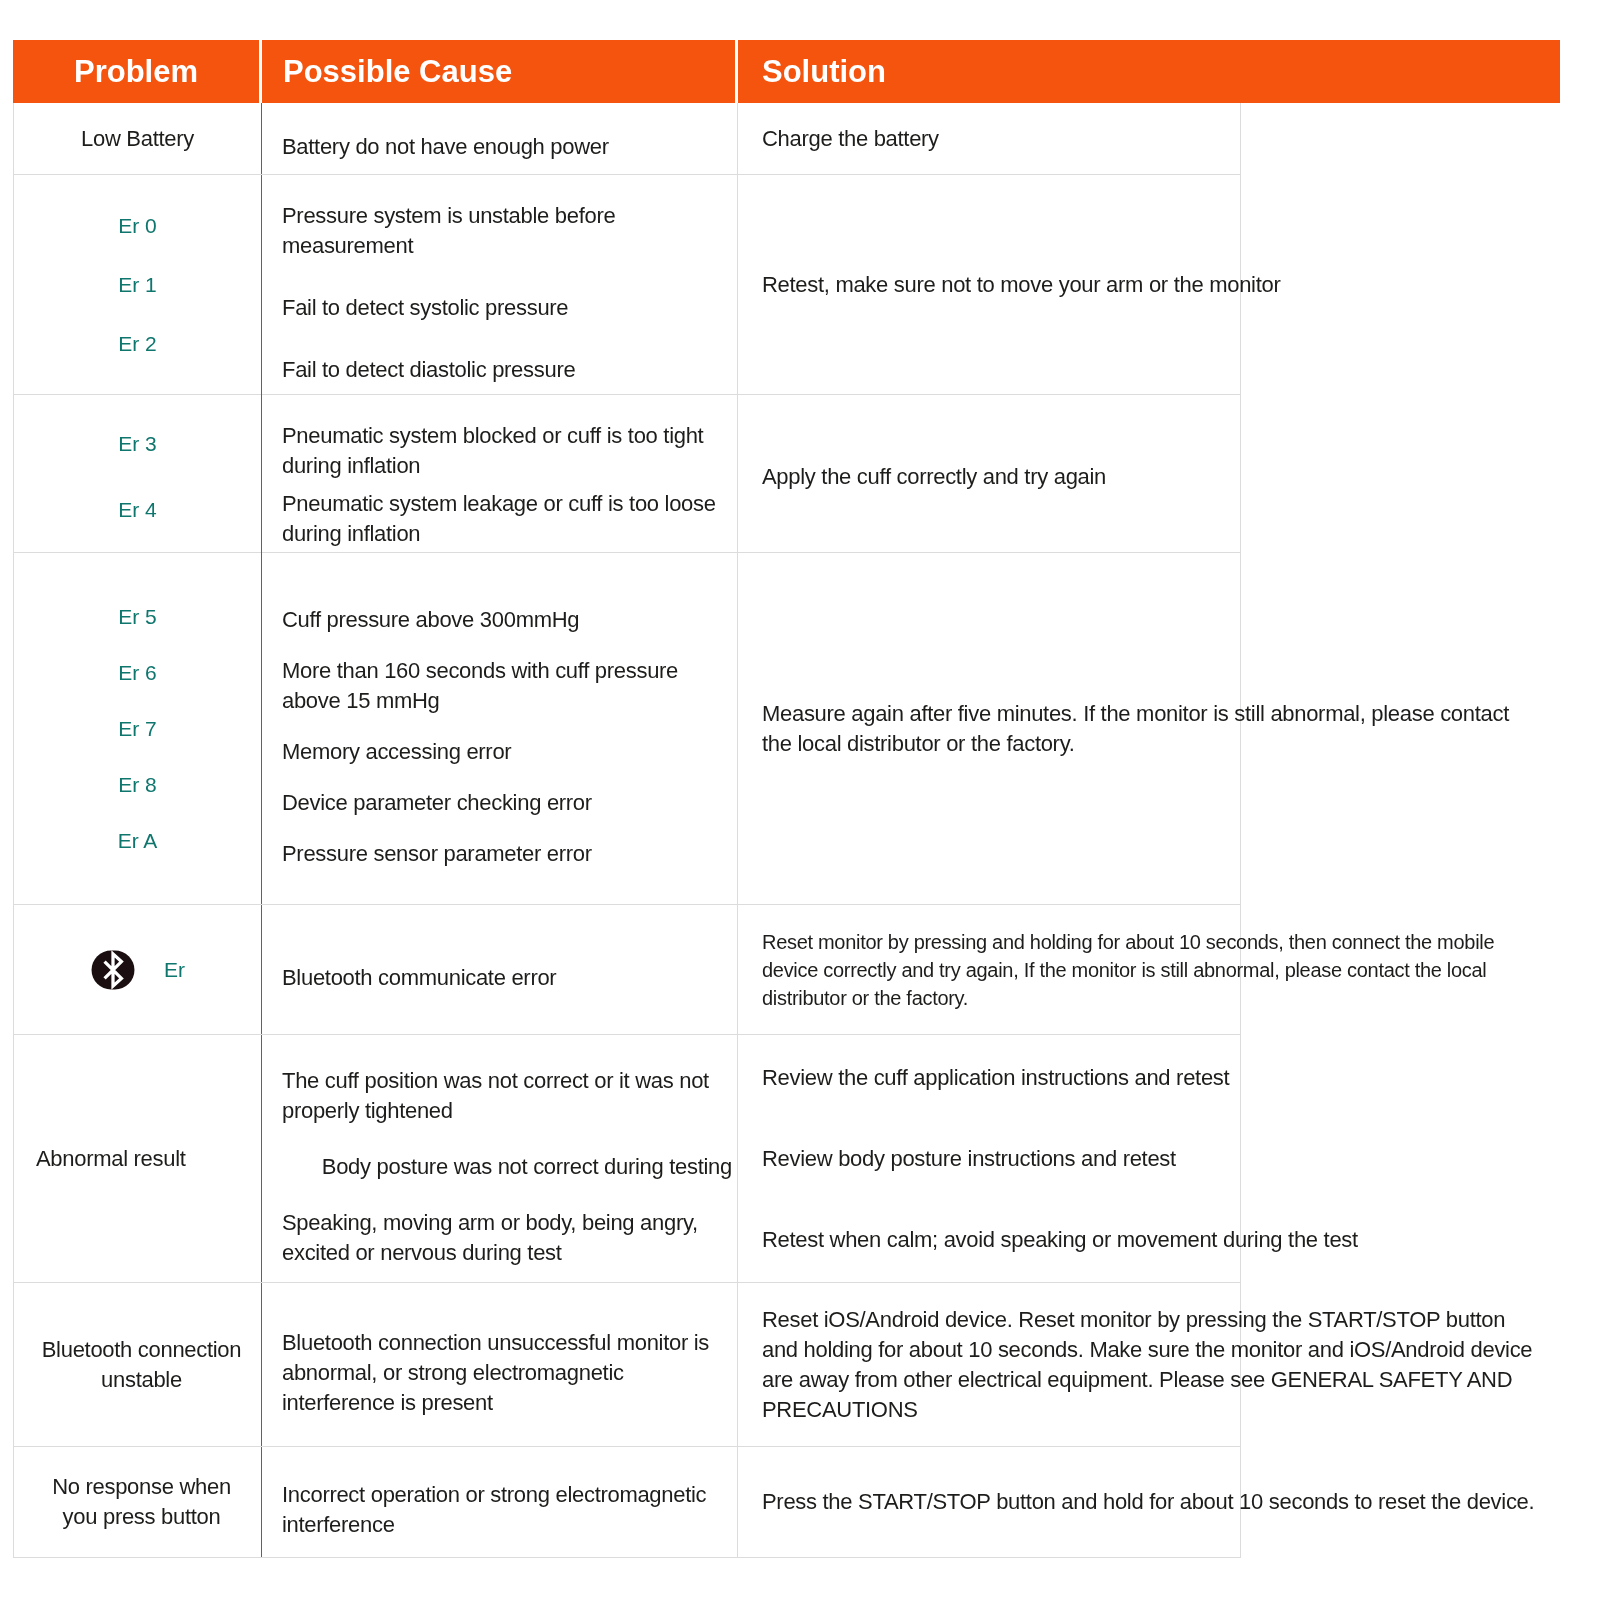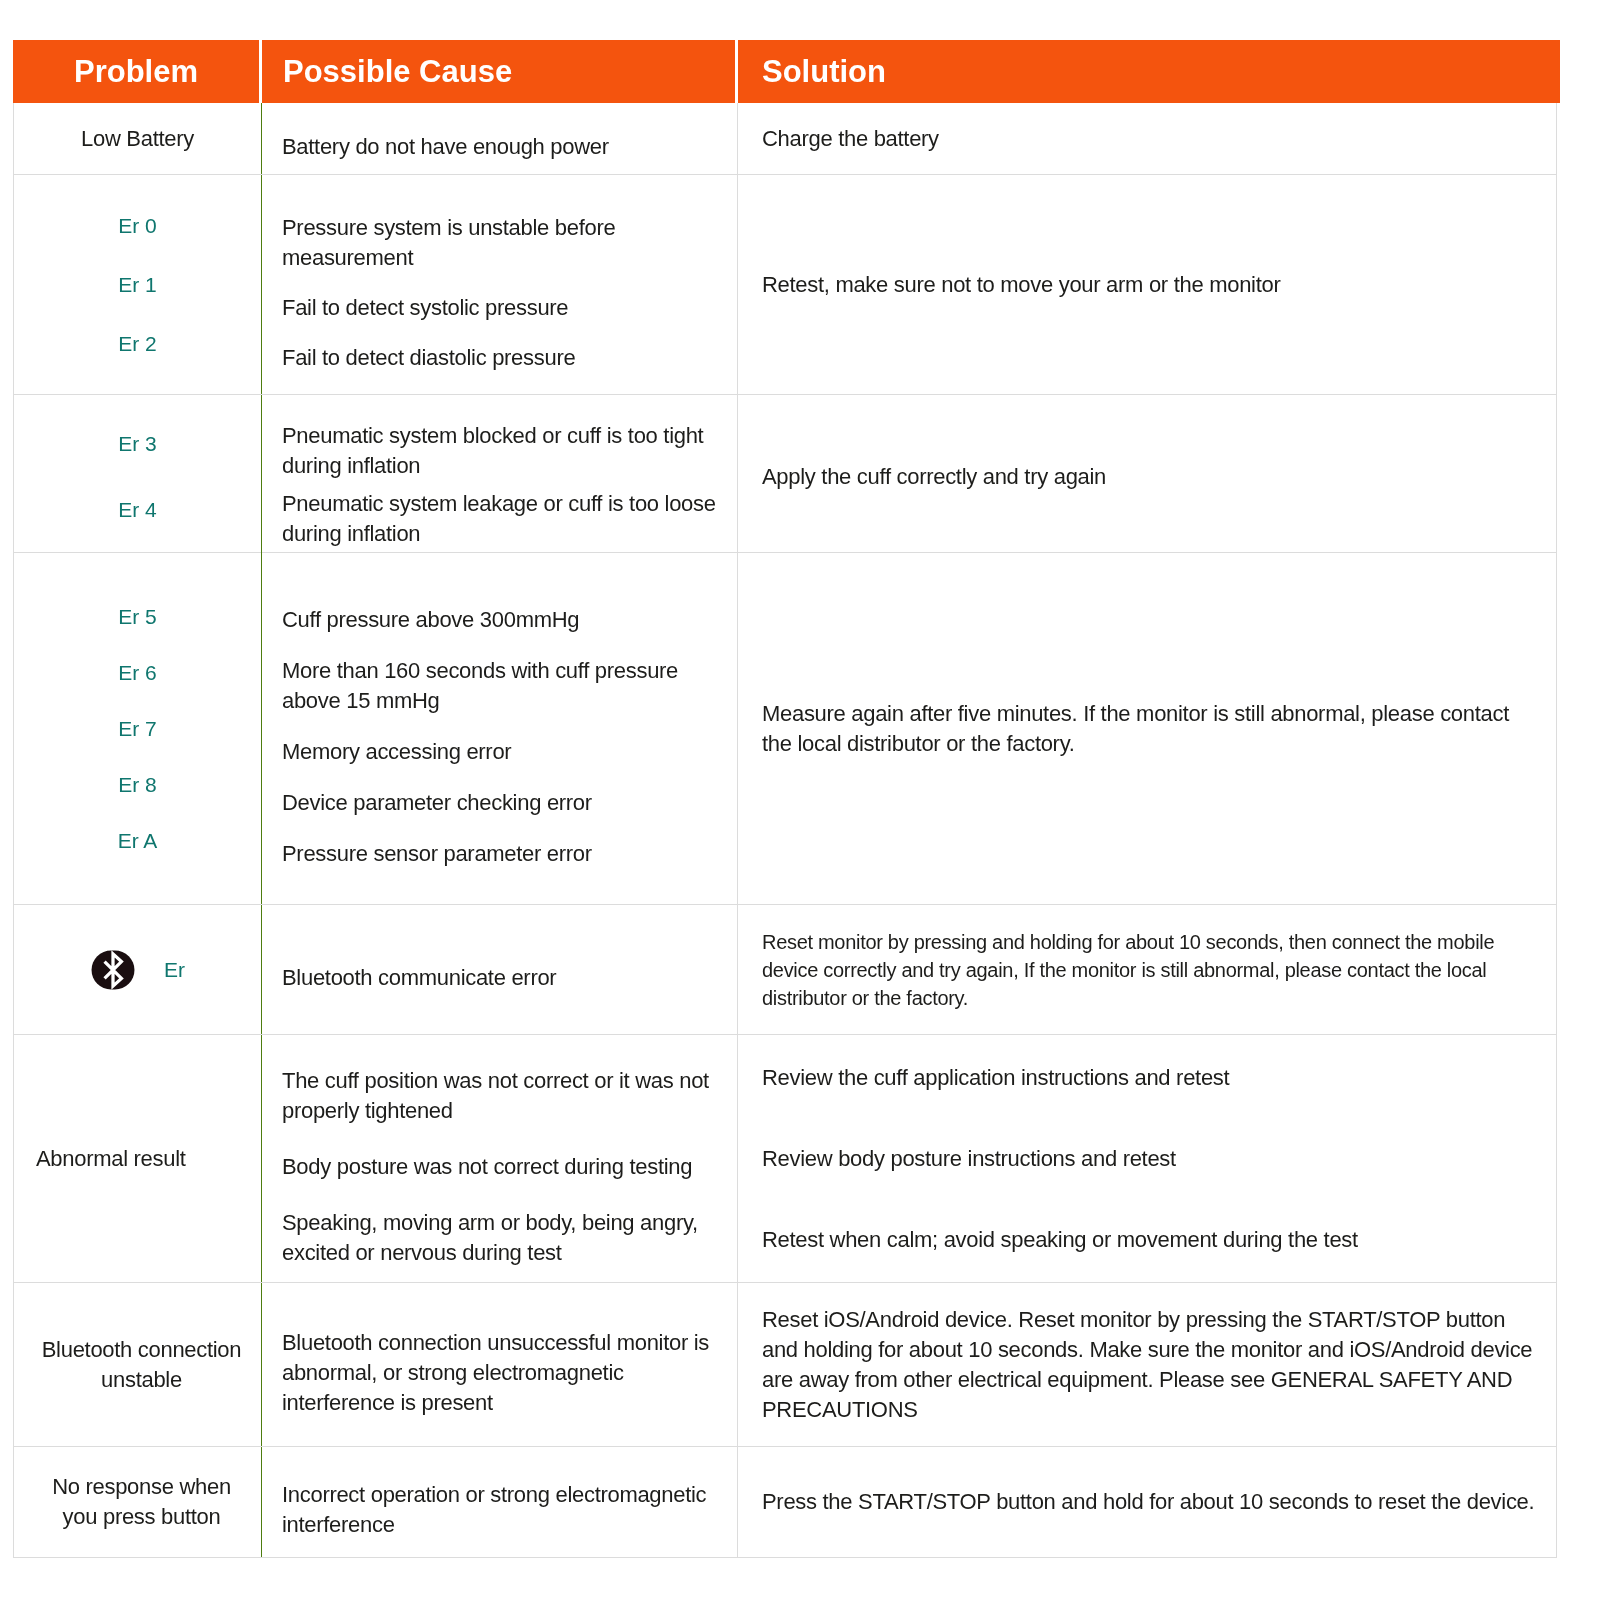--- a/index.html
+++ b/index.html
@@ -2,21 +2,21 @@
 <html><head>
 <meta charset="utf-8">
 <style>
   html,body { margin:0; padding:0; }
   body {
     width:1600px; height:1600px; background:#ffffff;
     font-family:"Liberation Sans","DejaVu Sans",sans-serif;
     color:#1D1D1B;
   }
   * { box-sizing:border-box; }
-  .tbl { position:absolute; left:13px; top:40px; width:1544px; }
+  .tbl { position:absolute; left:13px; top:40px; width:1228px; }
 
   
   .hdr { display:grid; grid-template-columns:249px 476px 822px; }
   .hcell {
     background:#F4540E; color:#fff; font-size:31px; font-weight:bold;
     height:63px; display:flex; align-items:center;
   }
   .h1 { justify-content:center; border-right:3px solid #ffffff; }
   .h2 { padding-left:21px; border-right:3px solid #ffffff; }
   .h3 { padding-left:24px; }
@@ -39,26 +39,26 @@
   .r1 { height:72px; }
   .r2 { height:220px; }
   .r3 { height:158px; }
   .r4 { height:352px; }
   .r5 { height:130px; }
   .r6 { height:248px; }
   .r7 { height:164px; }
   .r8 { height:110px; }
 
   .r2 .c1 { gap:23px; }
-  .r2 .c2 { gap:20px; }
+  .r2 .c2 { gap:32px; }
   .r3 .c1 { gap:30px; }
   .r3 .c2 { gap:8px; }
   .r4 .c1 { gap:20px; }
   .r4 .c2 { gap:21px; }
-  .r6 .c2 { gap:26px; }
+  .r6 .c2 { gap:26px;align-items:flex-end; }
   .r6 .c3 { gap:51px;justify-content:center; }
 
   .r5 .c1 { flex-direction:row; align-items:center; justify-content:center; gap:28px; }
   .r5 .c3 p { font-size:20px; line-height:28px; }
   .bt-icon svg { display:block; }
 </style>
 </head>
 <body>
 
 <div class="tbl">

